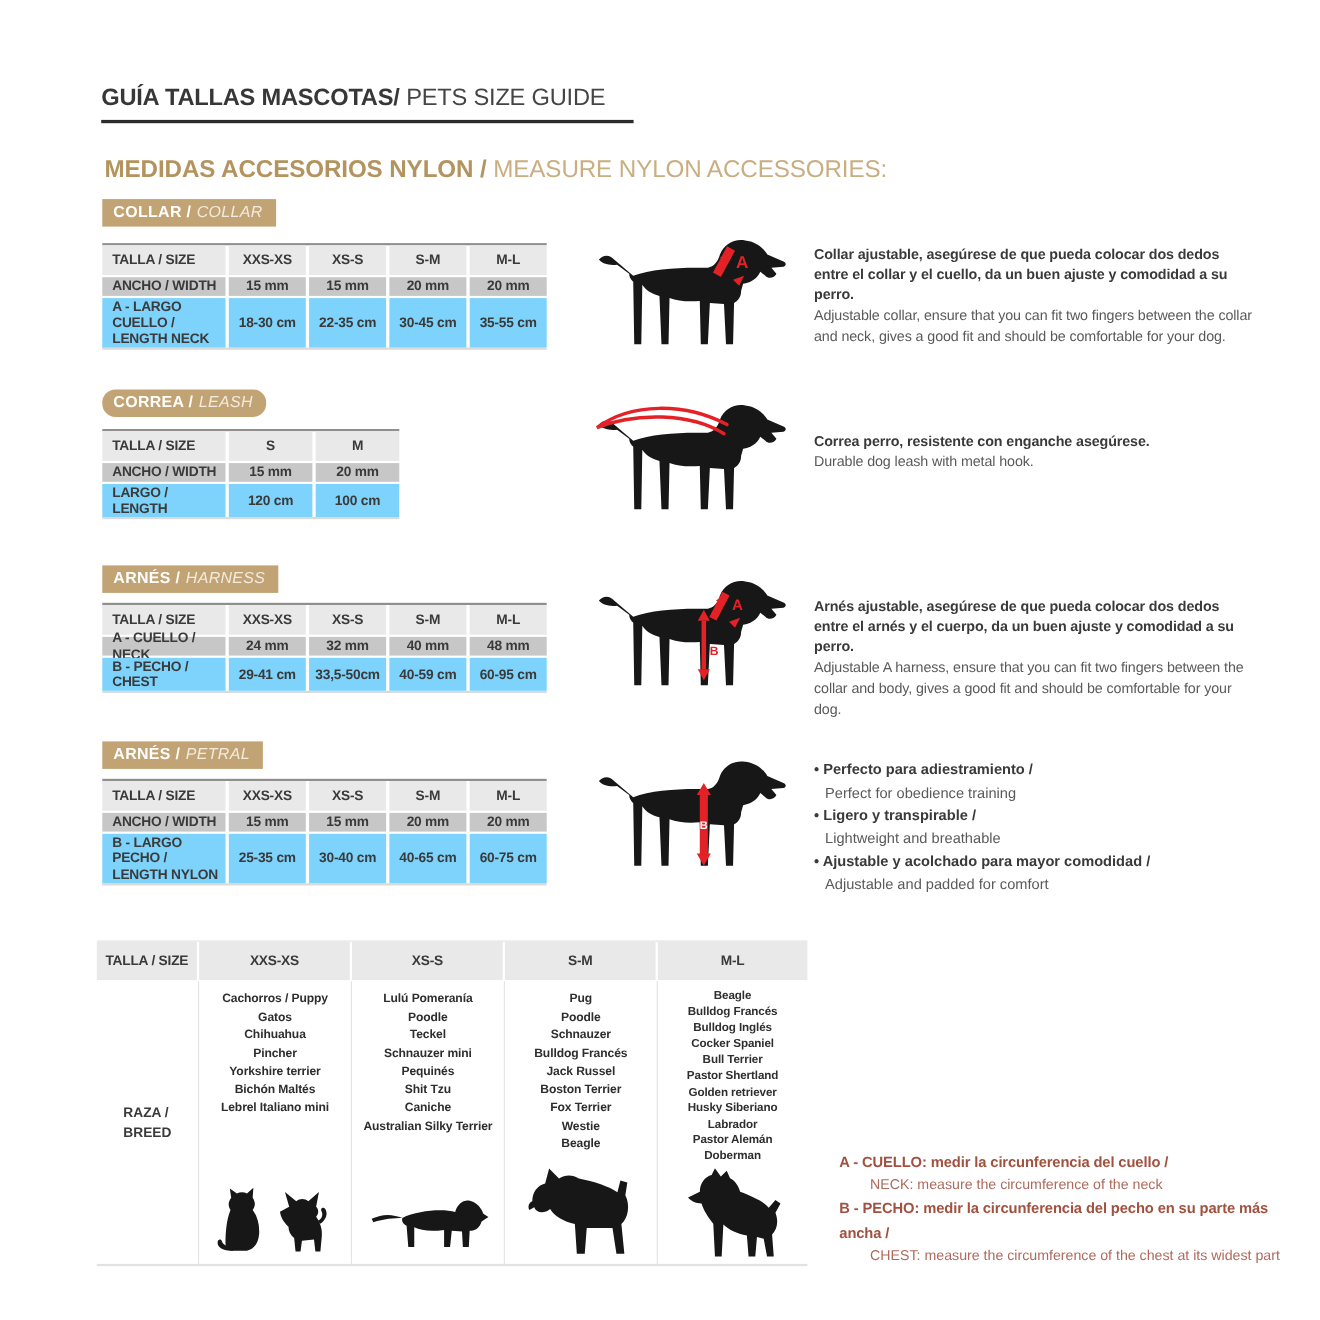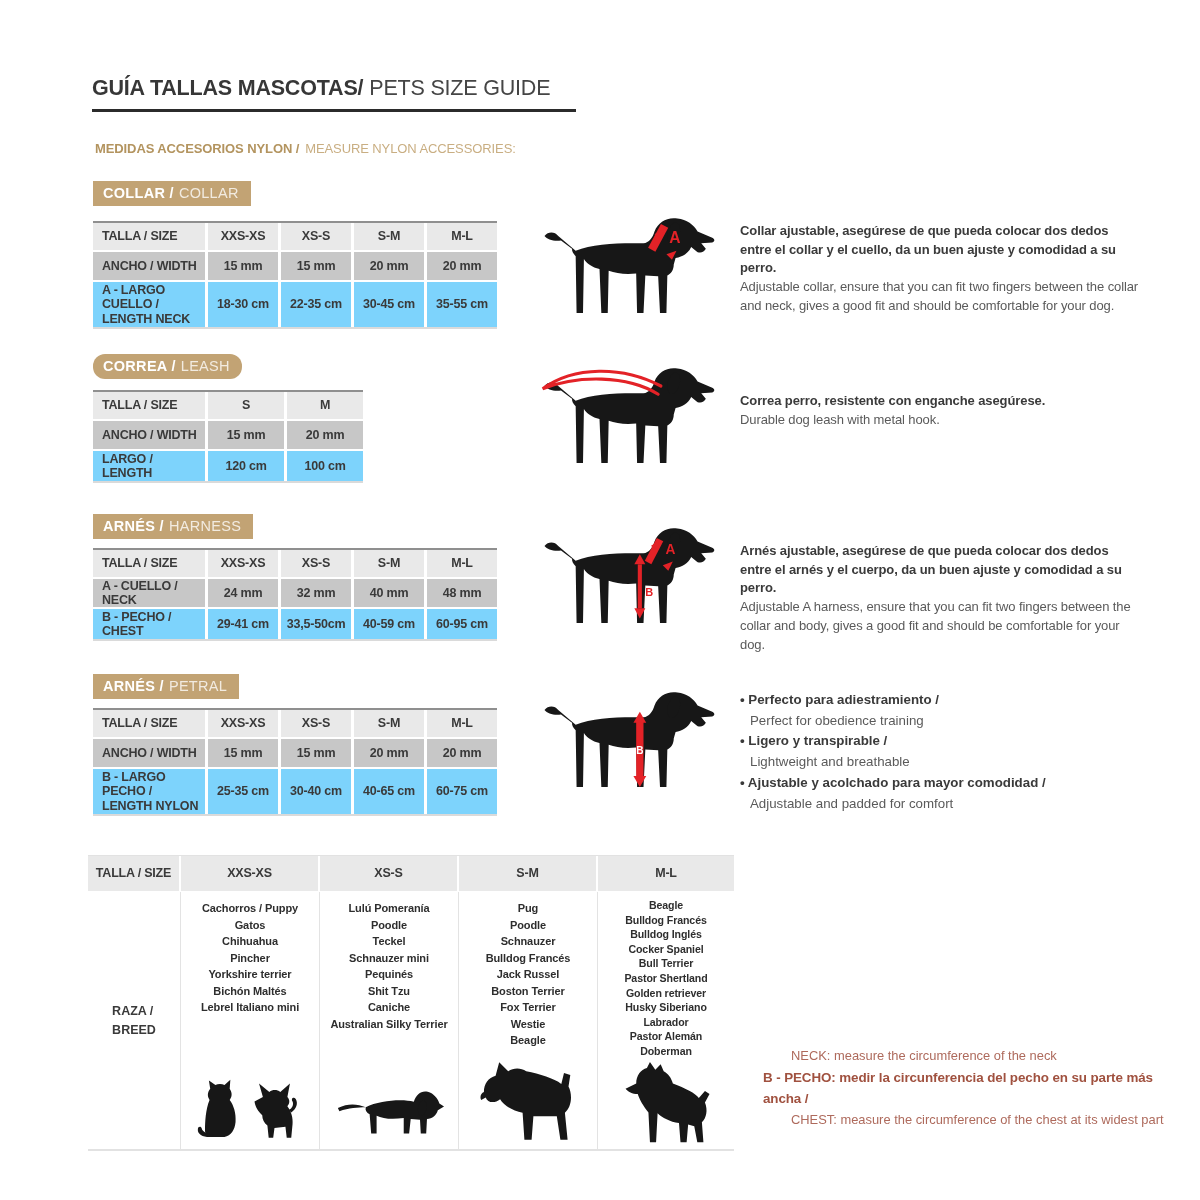--- a/index.html
+++ b/index.html
@@ -4,39 +4,39 @@
 <style>
   html,body{margin:0;padding:0;background:#ffffff;}
   body{font-family:"Liberation Sans","DejaVu Sans",sans-serif;color:#3a3a3a;}
   #canvas{position:relative;width:1200px;height:1200px;background:#fff;overflow:hidden;}
 
   
   .title{position:absolute;left:92px;top:76px;font-size:21.5px;font-weight:800;
          letter-spacing:-0.2px;color:var(--c-title);padding:0 26px 8px 0;
          border-bottom:3px solid #2b2b2b;white-space:nowrap;}
   .title .t2{font-weight:500;color:#454545;margin-left:6px;}
-  .subtitle{position:absolute;left:95px;top:141px;font-size:13px;font-weight:700;
+  .subtitle{position:absolute;left:95px;top:141px;font-size:22px;font-weight:700;
             color:var(--c-tan-dark);letter-spacing:-0.1px;white-space:nowrap;}
   .subtitle .t2{font-weight:400;color:var(--c-tan-light);margin-left:6px;}
 
   .badge{position:absolute;background:var(--c-tan);color:#fff;font-size:14.5px;
          font-weight:700;letter-spacing:.3px;padding:4px 12px 5px 10px;white-space:nowrap;}
-  .badge .b2{font-weight:400;color:rgba(255,255,255,.78);margin-left:5px;}
+  .badge .b2{font-weight:400;color:rgba(255,255,255,.78);margin-left:5px;font-style:italic;}
 
   
   .sztable{position:absolute;border-top:2px solid #8f8f8f;border-bottom:2px solid #dadada;}
   .trow{display:grid;column-gap:3px;margin-top:2px;}
   .trow:first-child{margin-top:0;}
   .cols5{grid-template-columns:112px 70px 70px 70px 70px;}
   .cols3{grid-template-columns:112px 76px 76px;}
   .tc{display:flex;align-items:center;justify-content:center;font-size:12.5px;
       font-weight:700;letter-spacing:-0.2px;color:var(--c-ink);text-align:center;line-height:1.15;}
   .tc.lbl{justify-content:flex-start;text-align:left;padding-left:9px;padding-right:4px;}
   .trow.h .tc{background:var(--c-row-head);height:27px;}
-  .trow.mid .tc{background:var(--c-row-mid);height:28px;}
+  .trow.mid .tc{background:var(--c-row-mid);height:17px;}
   .trow.last .tc{background:#7dd3fc;height:30px;}
   .trow.last.tall .tc{height:45px;}
 
   
   .desc{position:absolute;width:400px;font-size:13px;line-height:1.44;letter-spacing:-0.1px;}
   .desc .es{font-weight:700;color:var(--c-ink);}
   .desc .en{font-weight:400;color:var(--c-ink-light);}
 
   .bullets{position:absolute;width:360px;font-size:13.3px;line-height:1.56;}
   .bullet .es{font-weight:700;color:var(--c-ink);}
@@ -370,18 +370,19 @@
               C63,15 67,21 69,28 C85,34 99,41 103,47 L111,38 L117,42 L111,53
               C115,63 113,73 107,79 L109,105 L101,105 L97,84 L89,82 L87,105 L79,105 L77,80
               C65,78 55,73 49,67 L47,105 L39,105 L37,66 C31,59 25,49 23,42 C16,42 10,39 7,35 Z"></path>
           </svg>
         </div>
       </div>
     </div>
   </div>
 
   <div class="notes">
+    <div class="note-es">A - CUELLO: medir la circunferencia del cuello /</div>
     <div class="note-en">NECK: measure the circumference of the neck</div>
     <div class="note-es">B - PECHO: medir la circunferencia del pecho en su parte más ancha /</div>
     <div class="note-en">CHEST: measure the circumference of the chest at its widest part</div>
   </div>
 
 </div>
 
 </body></html>

